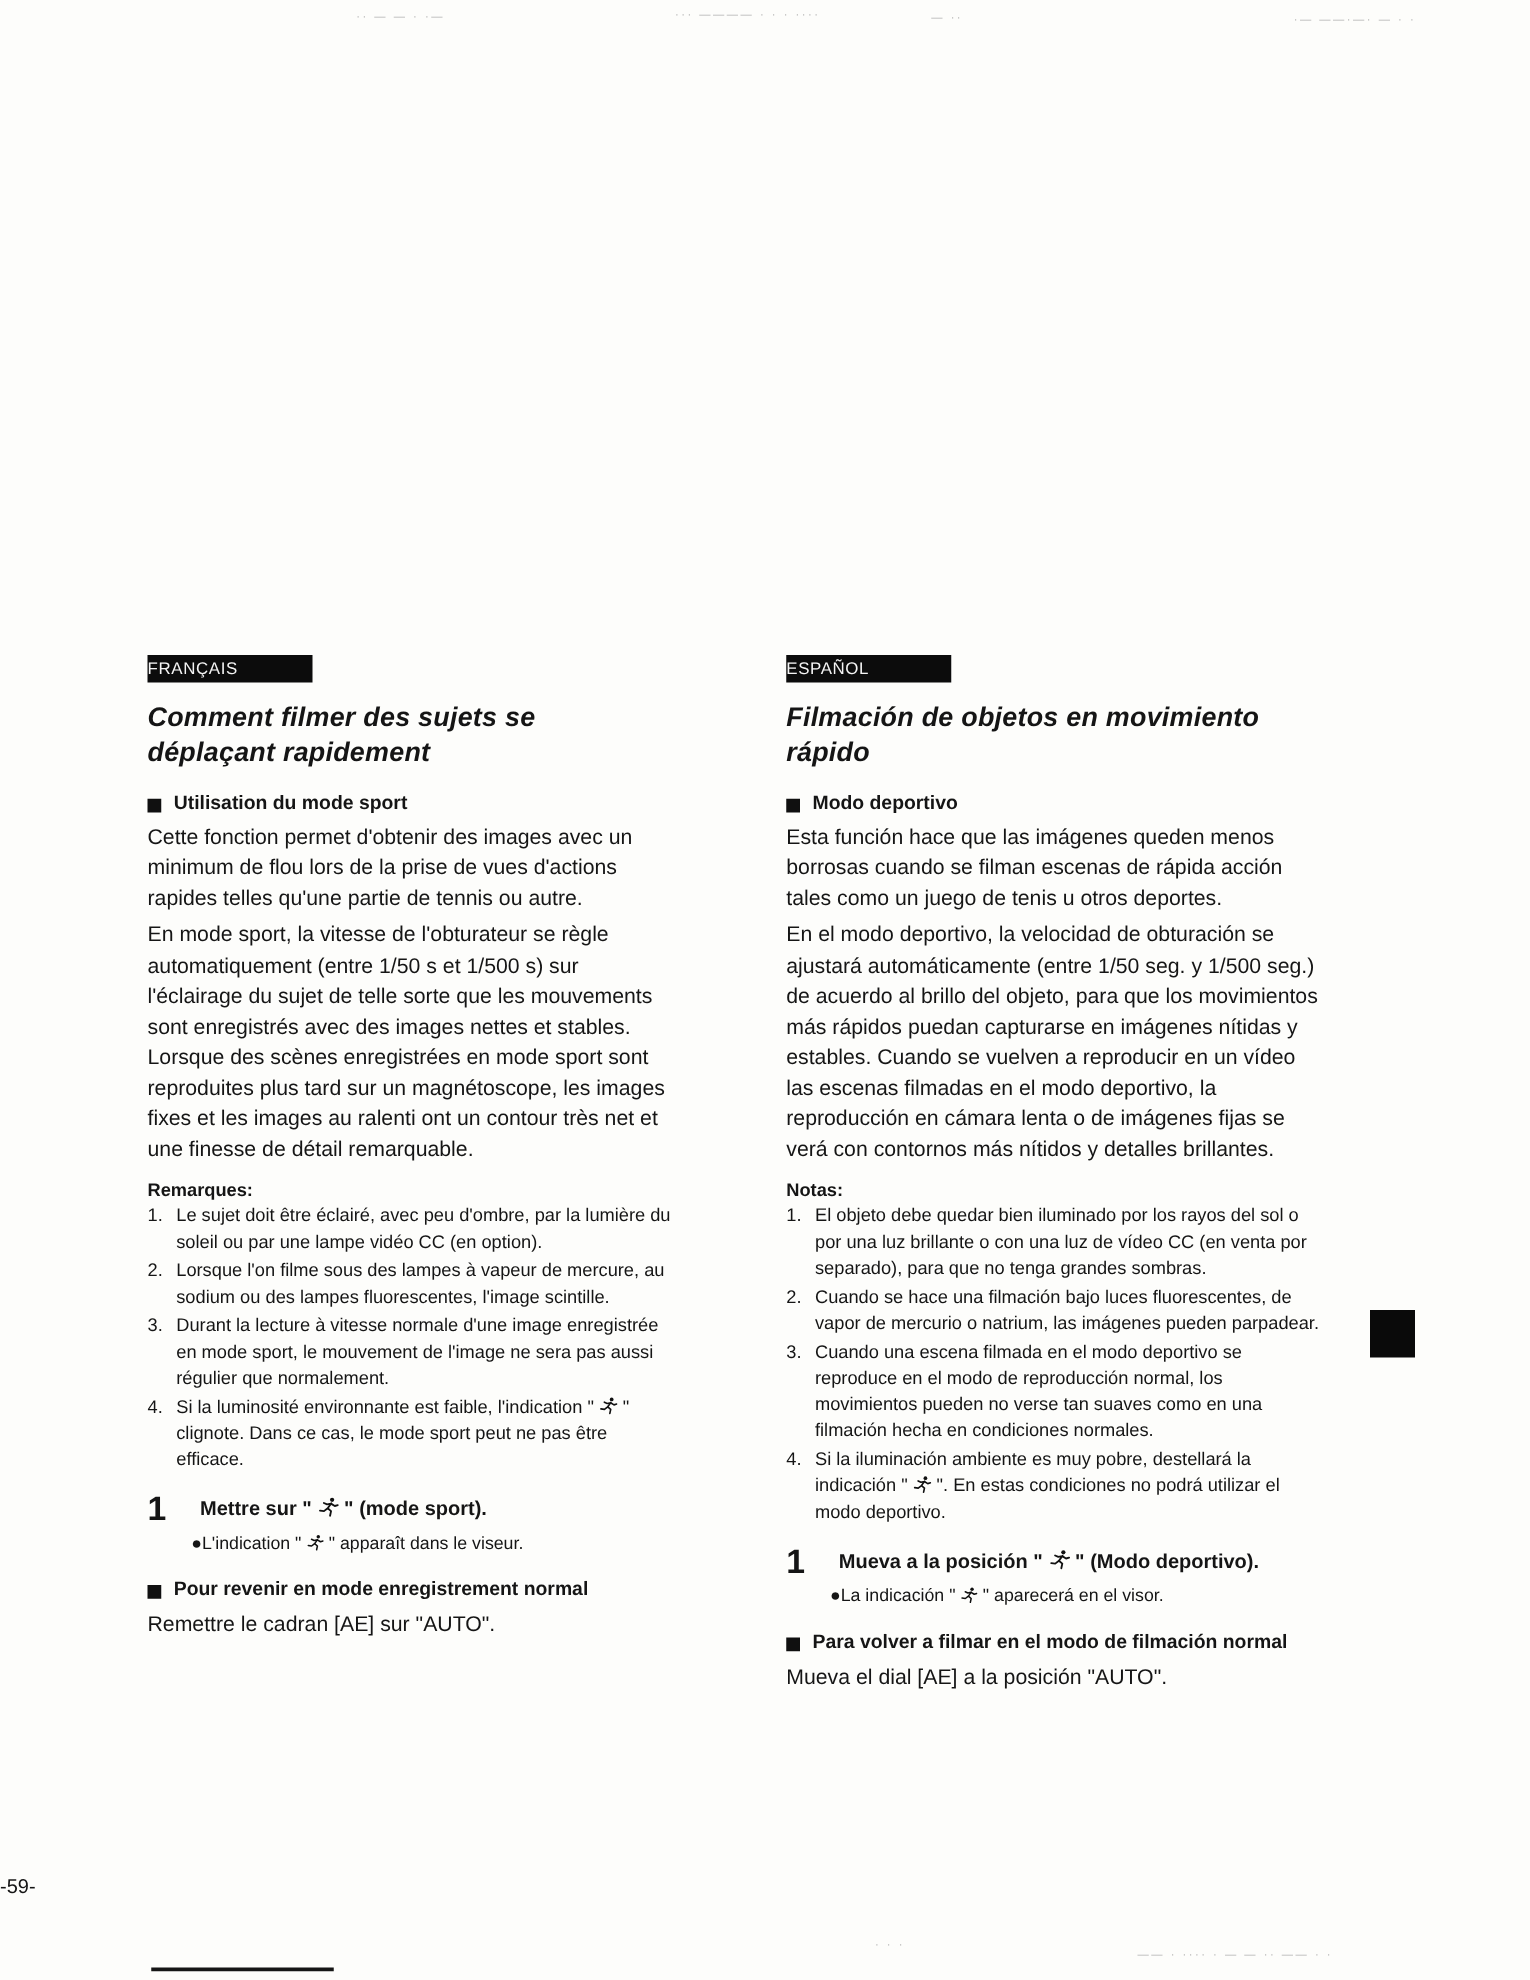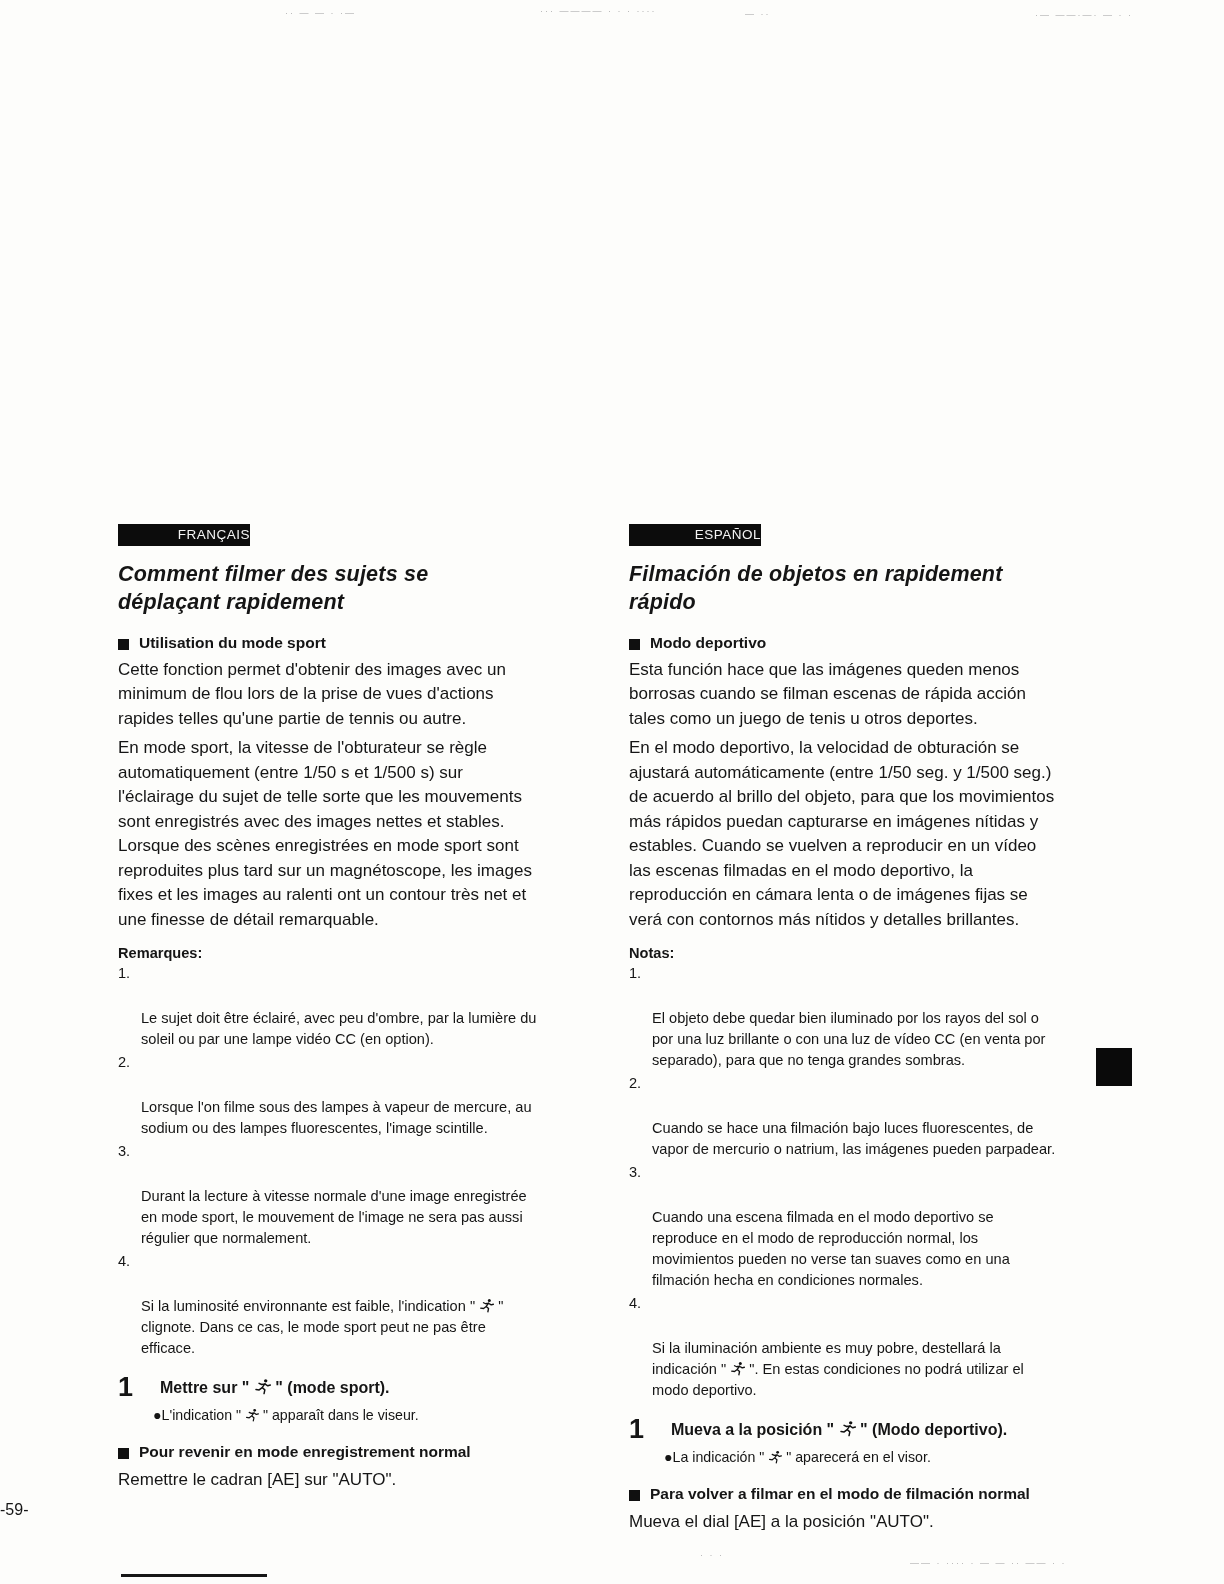--- a/index.html
+++ b/index.html
@@ -10,21 +10,21 @@
     overflow:hidden;
   }
   .artifact { position:absolute; color:#b3b3b3; font-size:9px; letter-spacing:2px; white-space:nowrap; }
 
   .col { position:absolute; top:524px; width:424px; }
   .col-fr { left:118px; }
   .col-es { left:629px; width:432px; }
 
   .lang-badge {
     display:inline-block; background:#0c0c0c; color:#f4f4f4;
-    font-size:13.5px; width:132px; text-align:right;
+    font-size:13.5px; width:132px; text-align:left;
     padding:3px 0 4px 0; letter-spacing:0.5px;
   }
 
   .title {
     font-size:21.5px; font-weight:bold; font-style:italic;
     line-height:1.3; margin:15px 0 0 0; letter-spacing:0.2px;
   }
   .col-fr .title { max-width:372px;font-style:italic; }
 
   .sec-heading {
@@ -32,21 +32,21 @@
     font-weight:bold; font-size:15.5px; margin-top:16px; line-height:1.3;
   }
   .sq { width:11px; height:11px; background:#101010; flex:0 0 auto; margin-top:4px; }
 
   .body { font-size:17px; line-height:1.44; margin:5px 0 0 0; }
   .body.spaced { }
 
   .notes-heading { font-weight:bold; font-size:14.6px; margin-top:13px; }
   .note { display:flex; font-size:14.6px; line-height:1.44; margin-top:2px; }
   .note-num { flex:0 0 23px; }
-  .note-text { flex:1;margin-top:45px; }
+  .note-text { flex:1; }
 
   .step { display:flex; margin-top:15px; }
   .step-num { font-size:27px; font-weight:bold; flex:0 0 42px; line-height:1; }
   .step-main { font-size:16px; font-weight:bold; line-height:1.35; padding-top:3px; }
   .step-bullet { font-size:14.2px; font-weight:normal; margin-top:7px; margin-left:-7px; line-height:1.4; }
 
   .sport-icon { display:inline-block; vertical-align:-2px; line-height:0; }
   .sport-icon svg { display:inline-block; }
 
   .return-text { margin-top:6px; }
@@ -116,21 +116,21 @@
 
     <div class="sec-heading">
       <span class="sq"></span>
       <span>Pour revenir en mode enregistrement normal</span>
     </div>
     <p class="body return-text">Remettre le cadran [AE] sur "AUTO".</p>
   </div>
 
   <div class="col col-es">
     <div class="lang-badge">ESPAÑOL</div>
-    <h1 class="title">Filmación de objetos en rapidement rápido</h1>
+    <h1 class="title">Filmación de objetos en movimiento rápido</h1>
 
     <div class="sec-heading">
       <span class="sq"></span>
       <span>Modo deportivo</span>
     </div>
     <p class="body">Esta función hace que las imágenes queden menos borrosas cuando se filman escenas de rápida acción tales como un juego de tenis u otros deportes.</p>
     <p class="body spaced">En el modo deportivo, la velocidad de obturación se ajustará automáticamente (entre 1/50 seg. y 1/500 seg.) de acuerdo al brillo del objeto, para que los movimientos más rápidos puedan capturarse en imágenes nítidas y estables. Cuando se vuelven a reproducir en un vídeo las escenas filmadas en el modo deportivo, la reproducción en cámara lenta o de imágenes fijas se verá con contornos más nítidos y detalles brillantes.</p>
 
     <div class="notes-heading">Notas:</div>
 

